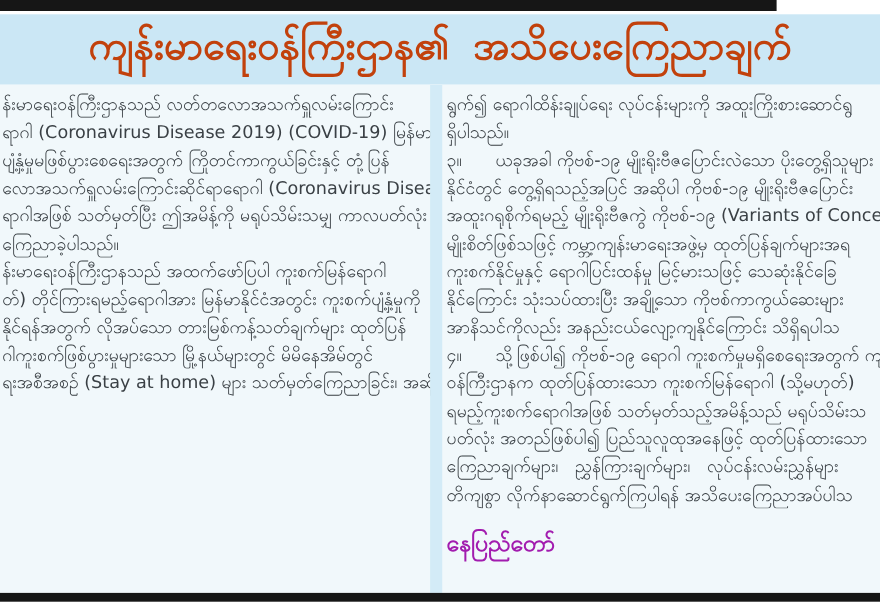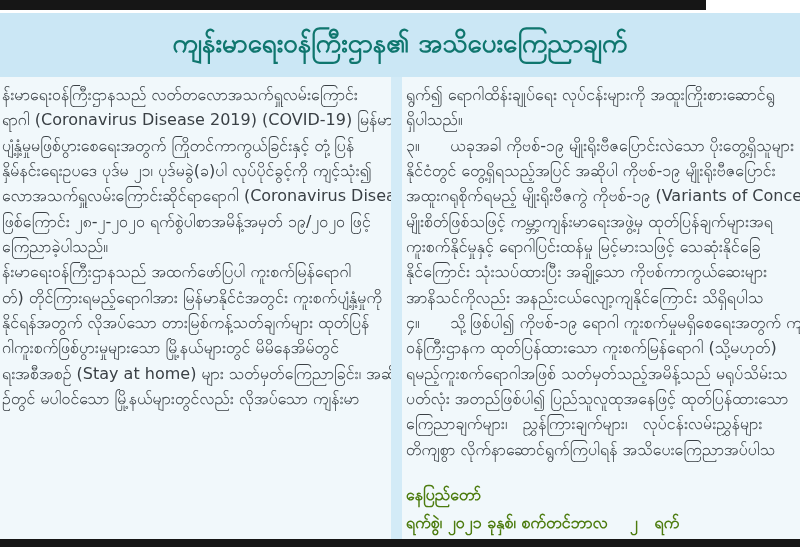--- a/index.html
+++ b/index.html
@@ -16,24 +16,25 @@
     background:#161616;
   }
   .title-band{
     position:absolute;left:0;top:13px;
     width:800px;height:64px;
     background:#cbe7f5;
     display:flex;align-items:center;justify-content:center;
   }
   .title-band h1{
     margin:0;
-    font-size:26px;
+    font-size:36px;
     font-weight:bold;
-    color:#0f766e;
+    color:#c2410c;
     white-space:nowrap;
+    font-family:Liberation Mono, monospace;
   }
   .body-area{
     position:absolute;left:0;top:77px;
     width:800px;height:462px;
     background:#f1f8fb;
     overflow:hidden;
   }
   .column-divider{
     position:absolute;left:391px;top:0;
     width:11px;height:462px;
@@ -47,22 +48,22 @@
   .col .line{
     height:25.33px;
     line-height:25.33px;
     white-space:pre;
     overflow:hidden;
   }
   .col-left{left:2px;width:389px;}
   .col-right{left:406px;width:600px;}
   .footer{
     position:absolute;left:406px;top:404px;
-    color:#4d7c0f;
-    font-size:16px;
+    color:#a21caf;
+    font-size:21px;
     font-weight:bold;
   }
   .footer .line{
     height:27.5px;
     line-height:27.5px;
     white-space:pre;
   }
   .bottom-bar{
     position:absolute;left:0;top:539px;
     width:800px;height:8px;
@@ -80,30 +81,28 @@
     <h1>ကျန်းမာရေးဝန်ကြီးဌာန၏ အသိပေးကြေညာချက်</h1>
   </div>
 
   <div class="body-area">
     <div class="column-divider"></div>
 
     <div class="col col-left">
       <div class="line">န်းမာရေးဝန်ကြီးဌာနသည် လတ်တလောအသက်ရှူလမ်းကြောင်း</div>
       <div class="line">ရာဂါ (Coronavirus Disease 2019) (COVID-19) မြန်မာနိုင်ငံအတွင်း</div>
       <div class="line">ပျံ့နှံ့မှုမဖြစ်ပွားစေရေးအတွက် ကြိုတင်ကာကွယ်ခြင်းနှင့် တုံ့ပြန်</div>
-      <div class="line">နှိမ်နင်းရေးဥပဒေ ပုဒ်မ ၂၁၊ ပုဒ်မခွဲ(ခ)ပါ လုပ်ပိုင်ခွင့်ကို ကျင့်သုံး၍</div>
       <div class="line">လောအသက်ရှူလမ်းကြောင်းဆိုင်ရာရောဂါ (Coronavirus Disease</div>
-      <div class="line">ဖြစ်ကြောင်း ၂၈-၂-၂၀၂၀ ရက်စွဲပါစာအမိန့်အမှတ် ၁၉/၂၀၂၀ ဖြင့်</div>
+      <div class="line">ရာဂါအဖြစ် သတ်မှတ်ပြီး ဤအမိန့်ကို မရုပ်သိမ်းသမျှ ကာလပတ်လုံး</div>
       <div class="line">ကြေညာခဲ့ပါသည်။</div>
       <div class="line">န်းမာရေးဝန်ကြီးဌာနသည် အထက်ဖော်ပြပါ ကူးစက်မြန်ရောဂါ</div>
       <div class="line">တ်) တိုင်ကြားရမည့်ရောဂါအား မြန်မာနိုင်ငံအတွင်း ကူးစက်ပျံ့နှံ့မှုကို</div>
       <div class="line">နိုင်ရန်အတွက် လိုအပ်သော တားမြစ်ကန့်သတ်ချက်များ ထုတ်ပြန်</div>
       <div class="line">ဂါကူးစက်ဖြစ်ပွားမှုများသော မြို့နယ်များတွင် မိမိနေအိမ်တွင်</div>
       <div class="line">ရးအစီအစဉ် (Stay at home) များ သတ်မှတ်ကြေညာခြင်း၊ အဆိုပါ</div>
-      <div class="line">ဉ်တွင် မပါဝင်သော မြို့နယ်များတွင်လည်း လိုအပ်သော ကျန်းမာ</div>
     </div>
 
     <div class="col col-right">
       <div class="line">ရွက်၍ ရောဂါထိန်းချုပ်ရေး လုပ်ငန်းများကို အထူးကြိုးစားဆောင်ရွ</div>
       <div class="line">ရှိပါသည်။</div>
       <div class="line">၃။      ယခုအခါ ကိုဗစ်-၁၉ မျိုးရိုးဗီဇပြောင်းလဲသော ပိုးတွေ့ရှိသူများ</div>
       <div class="line">နိုင်ငံတွင် တွေ့ရှိရသည့်အပြင် အဆိုပါ ကိုဗစ်-၁၉ မျိုးရိုးဗီဇပြောင်း</div>
       <div class="line">အထူးဂရုစိုက်ရမည့် မျိုးရိုးဗီဇကွဲ ကိုဗစ်-၁၉ (Variants of Concern</div>
       <div class="line">မျိုးစိတ်ဖြစ်သဖြင့် ကမ္ဘာ့ကျန်းမာရေးအဖွဲ့မှ ထုတ်ပြန်ချက်များအရ</div>
       <div class="line">ကူးစက်နိုင်မှုနှင့် ရောဂါပြင်းထန်မှု မြင့်မားသဖြင့် သေဆုံးနိုင်ခြေ</div>
@@ -112,19 +111,18 @@
       <div class="line">၄။      သို့ဖြစ်ပါ၍ ကိုဗစ်-၁၉ ရောဂါ ကူးစက်မှုမရှိစေရေးအတွက် ကျ</div>
       <div class="line">ဝန်ကြီးဌာနက ထုတ်ပြန်ထားသော ကူးစက်မြန်ရောဂါ (သို့မဟုတ်)</div>
       <div class="line">ရမည့်ကူးစက်ရောဂါအဖြစ် သတ်မှတ်သည့်အမိန့်သည် မရုပ်သိမ်းသ</div>
       <div class="line">ပတ်လုံး အတည်ဖြစ်ပါ၍ ပြည်သူလူထုအနေဖြင့် ထုတ်ပြန်ထားသော</div>
       <div class="line">ကြေညာချက်များ၊   ညွှန်ကြားချက်များ၊   လုပ်ငန်းလမ်းညွှန်များ</div>
       <div class="line">တိကျစွာ လိုက်နာဆောင်ရွက်ကြပါရန် အသိပေးကြေညာအပ်ပါသ</div>
     </div>
 
     <div class="footer">
       <div class="line">နေပြည်တော်</div>
-      <div class="line">ရက်စွဲ၊ ၂၀၂၁ ခုနှစ်၊ စက်တင်ဘာလ    ၂   ရက်</div>
     </div>
   </div>
 
   <div class="bottom-bar"></div>
 
 </div>
 
 </body></html>

